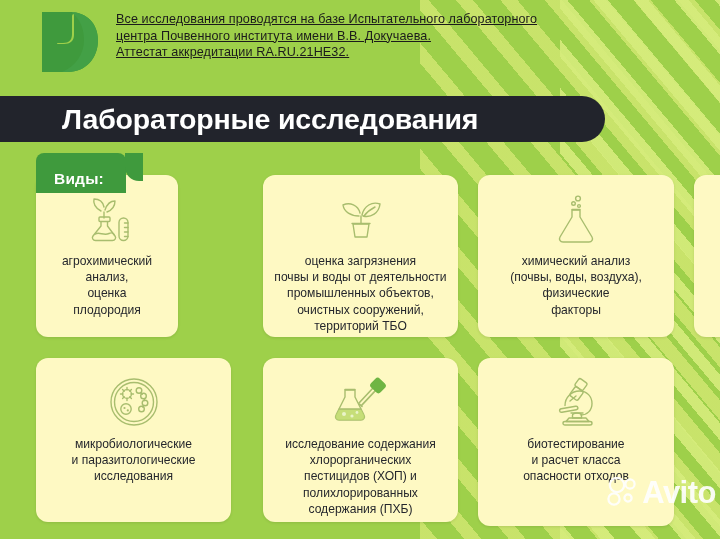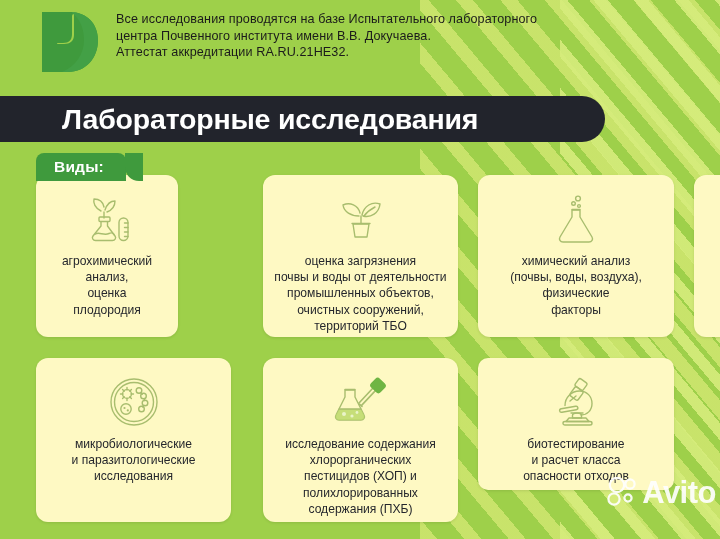--- a/index.html
+++ b/index.html
@@ -63,21 +63,21 @@
   .intro {
     position: absolute;
     left: 116px;
     top: 11px;
     width: 520px;
     color: #1b1b1b;
     font-size: 12.6px;
     line-height: 16.6px;
     letter-spacing: .1px;
   }
-  .intro .line { white-space: nowrap; }
+  .intro .line { white-space: nowrap; text-decoration: underline; }
 
   
   .banner {
     position: absolute;
     left: -10px;
     top: 96px;
     width: 615px;
     height: 46px;
     background: #22242c;
     border-radius: 0 24px 24px 0;
@@ -92,21 +92,21 @@
     margin-left: 72px;
     white-space: nowrap;
   }
 
   
   .types-tab {
     position: absolute;
     left: 36px;
     top: 153px;
     height: 28px;
-    padding: 0 22px 0 18px;
+    padding: 12px 22px 0 18px;
     background: #3f9a3d;
     border-radius: 8px 8px 0 0;
     display: flex;
     align-items: center;
     z-index: 5;
   }
   .types-tab::after {
     content: "";
     position: absolute;
     right: -17px;
@@ -158,21 +158,21 @@
 
   
   #card-1 { left: 36px;  top: 175px; width: 142px; height: 162px; }
   #card-2 { left: 263px; top: 175px; width: 195px; height: 162px; }
   #card-3 { left: 478px; top: 175px; width: 196px; height: 162px; }
   #card-4 { left: 694px; top: 175px; width: 100px; height: 162px; }
 
   
   #card-5 { left: 36px;  top: 358px; width: 195px; height: 164px; }
   #card-6 { left: 263px; top: 358px; width: 195px; height: 164px; }
-  #card-7 { left: 478px; top: 358px; width: 196px; height: 132px; border-radius: 10px; }
+  #card-7 { left: 478px; top: 358px; width: 196px; height: 168px; }
 
   #card-2 .card-text, #card-6 .card-text { padding: 0 6px; }
 
   
   .avito {
     position: absolute;
     right: 0;
     bottom: 16px;
     width: 128px;
     height: 58px;

